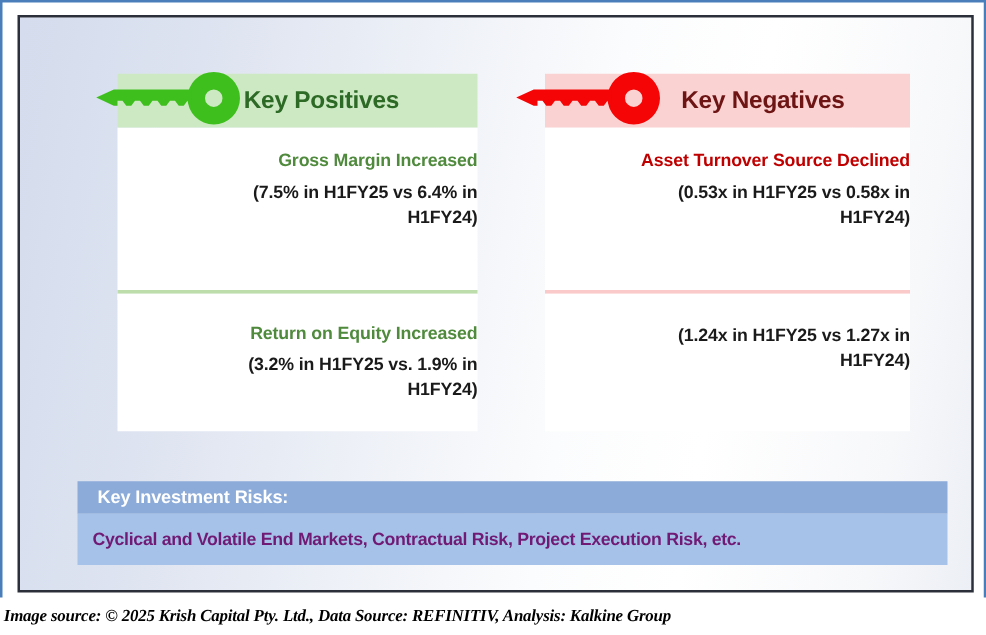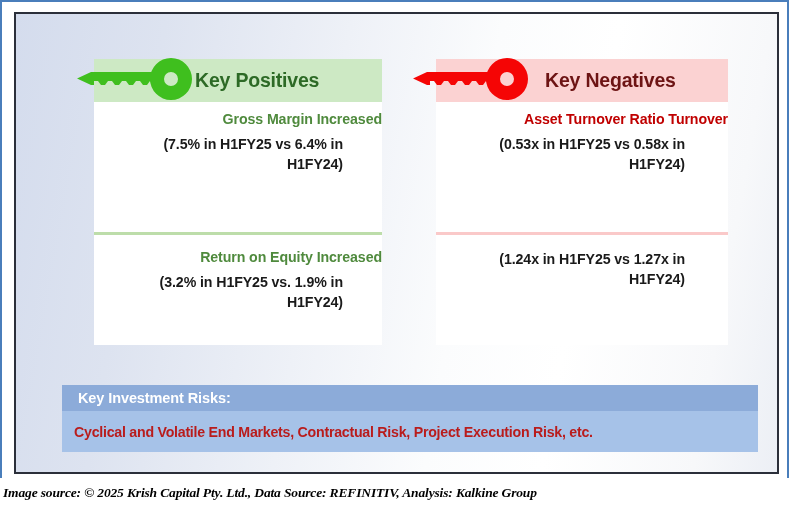--- a/index.html
+++ b/index.html
@@ -102,21 +102,22 @@
     pointer-events: none;
   }
   .keyicon.pos { left: -27px; }
   .keyicon.neg { left: -33px; }
 
   
   .card {
     background: #ffffff;
   }
   .card .inner {
-    padding: 9px 0 0 17px;
+    padding: 19px 0 0 17px;
+    margin-left: 43px;
   }
   .item { }
   .item .hd {
     font-size: 14.2px;
     font-weight: bold;
     line-height: 1.25;
     margin: 0 0 5px 0;
     letter-spacing: -0.1px;
   }
   .pos .hd { color: #4f8a3d; }
@@ -163,21 +164,21 @@
   }
   #risks .rbody {
     background: #a6c2e8;
     height: 41px;
     display: flex;
     align-items: center;
     padding-left: 12px;
     box-sizing: border-box;
   }
   #risks .rbody span {
-    color: #b91c1c;
+    color: #701a75;
     font-size: 14.2px;
     font-weight: bold;
     letter-spacing: -0.25px;
     white-space: nowrap;
   }
 </style>
 </head>
 <body>
 
 <div id="page">
@@ -232,21 +233,21 @@
                        L66 28 L69 24 L73 24 L76 28 L80 28 L83 24 L86 29 Z"></path>
             </g>
           </svg>
         </span>
         <span class="title">Key Negatives</span>
       </div>
 
       <div class="card">
         <div class="block1 item neg">
           <div class="inner">
-            <div class="hd">Asset Turnover Ratio Turnover</div>
+            <div class="hd">Asset Turnover Source Declined</div>
             <div class="bd">(0.53x in H1FY25 vs 0.58x in H1FY24)</div>
           </div>
         </div>
         <div class="divider neg"></div>
         <div class="gapline"></div>
         <div class="block2 item neg">
           <div class="inner">
             <div class="bd">(1.24x in H1FY25 vs 1.27x in H1FY24)</div>
           </div>
         </div>

